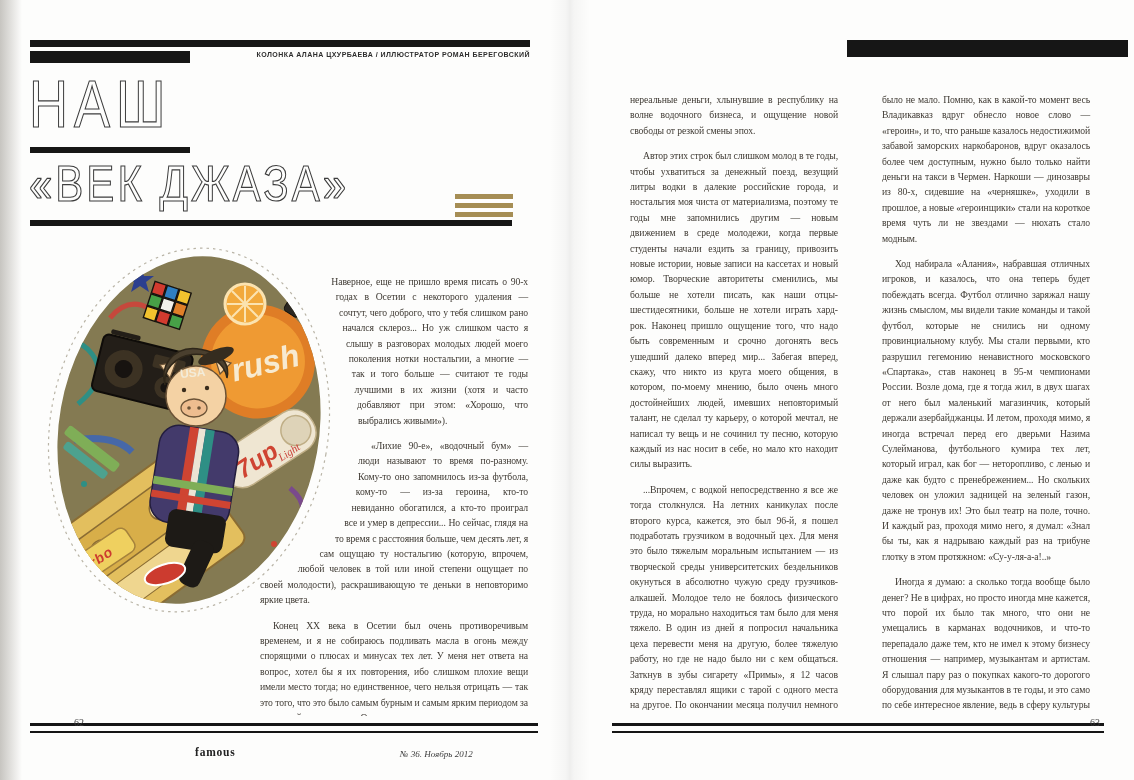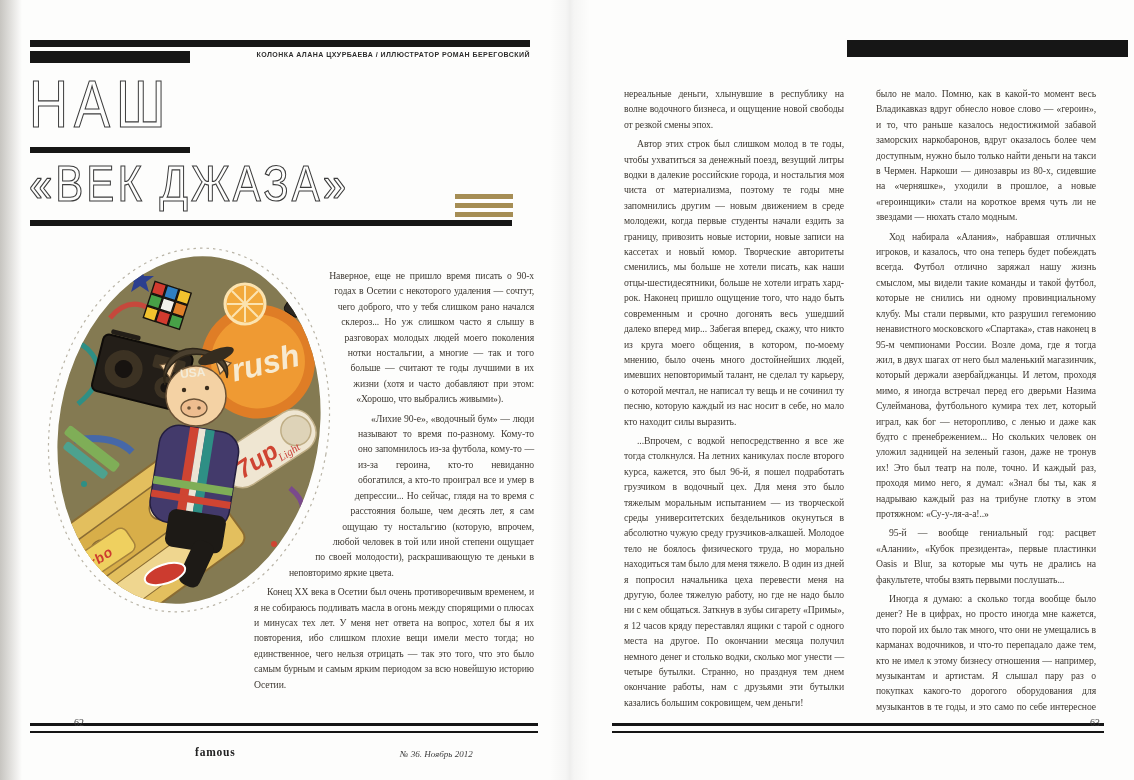--- a/index.html
+++ b/index.html
@@ -29,21 +29,21 @@
   .title-line1 { left:29px; top:66px; font-size:54px; letter-spacing:6px; transform:scaleY(1.22); }
   .title-line2 { left:29px; top:155px; font-size:42px; letter-spacing:3px; transform:scaleY(1.2); }
   .rule-mid  { left:30px; top:147px; width:160px; height:6px; }
   .rule-long { left:30px; top:220px; width:482px; height:6px; }
   .gold-lines { position:absolute; left:455px; top:194px; width:58px; height:23px;
                 background:repeating-linear-gradient(180deg, #a68e55 0 5px, #ffffff 5px 9px); }
 
   
   .col { position:absolute; text-align:justify; font-size:9.7px; line-height:15.4px;
          letter-spacing:-.1px; color:#3f3a33; overflow:hidden; }
-  .col p { margin:4px; text-indent:13px; }
+  .col p { margin:10px; text-indent:13px; }
   .col p.noindent { text-indent:0; }
   .col-left  { left:250px; top:264px; width:288px; height:452px; }
   .col-mid   { left:620px; top:82px;  width:228px; height:634px; }
   .col-right { left:872px; top:82px;  width:228px; height:634px; }
   .oval-spacer { float:left; width:108px; height:310px; shape-margin:6px;
      shape-outside:polygon(0 0, 66px 0, 78px 34px, 90px 88px, 100px 142px, 105px 178px,
        103px 208px, 94px 240px, 77px 268px, 50px 290px, 14px 304px, 0 310px); }
 
   .illustration { position:absolute; left:44px; top:244px; width:290px; height:372px; }
 
@@ -207,21 +207,20 @@
   <div class="col col-mid">
     <p class="noindent">нереальные деньги, хлынувшие в республику на волне водочного бизнеса, и ощущение новой свободы от резкой смены эпох.</p>
     <p>Автор этих строк был слишком молод в те годы, чтобы ухватиться за денежный поезд, везущий литры водки в далекие российские города, и ностальгия моя чиста от материализма, поэтому те годы мне запомнились другим — новым движением в среде молодежи, когда первые студенты начали ездить за границу, привозить новые истории, новые записи на кассетах и новый юмор. Творческие авторитеты сменились, мы больше не хотели писать, как наши отцы-шестидесятники, больше не хотели играть хард-рок. Наконец пришло ощущение того, что надо быть современным и срочно догонять весь ушедший далеко вперед мир... Забегая вперед, скажу, что никто из круга моего общения, в котором, по-моему мнению, было очень много достойнейших людей, имевших неповторимый талант, не сделал ту карьеру, о которой мечтал, не написал ту вещь и не сочинил ту песню, которую каждый из нас носит в себе, но мало кто находит силы выразить.</p>
     <p>...Впрочем, с водкой непосредственно я все же тогда столкнулся. На летних каникулах после второго курса, кажется, это был 96-й, я пошел подработать грузчиком в водочный цех. Для меня это было тяжелым моральным испытанием — из творческой среды университетских бездельников окунуться в абсолютно чужую среду грузчиков-алкашей. Молодое тело не боялось физического труда, но морально находиться там было для меня тяжело. В один из дней я попросил начальника цеха перевести меня на другую, более тяжелую работу, но где не надо было ни с кем общаться. Заткнув в зубы сигарету «Примы», я 12 часов кряду переставлял ящики с тарой с одного места на другое. По окончании месяца получил немного денег и столько водки, сколько мог унести — четыре бутылки. Странно, но празднуя тем днем окончание работы, нам с друзьями эти бутылки казались большим сокровищем, чем деньги!</p>
     <p>Применимо к Осетии тех лет известную формулу «секс, наркотики и рок-н-ролл» можно было бы переписать как «футбол, водка, рок-н-ролл» — всего этого было в достатке. Хотя секса и наркотиков тогда тоже</p>
   </div>
 
   <div class="col col-right">
     <p class="noindent">было не мало. Помню, как в какой-то момент весь Владикавказ вдруг обнесло новое слово — «героин», и то, что раньше казалось недостижимой забавой заморских наркобаронов, вдруг оказалось более чем доступным, нужно было только найти деньги на такси в Чермен. Наркоши — динозавры из 80-х, сидевшие на «черняшке», уходили в прошлое, а новые «героинщики» стали на короткое время чуть ли не звездами — нюхать стало модным.</p>
     <p>Ход набирала «Алания», набравшая отличных игроков, и казалось, что она теперь будет побеждать всегда. Футбол отлично заряжал нашу жизнь смыслом, мы видели такие команды и такой футбол, которые не снились ни одному провинциальному клубу. Мы стали первыми, кто разрушил гегемонию ненавистного московского «Спартака», став наконец в 95-м чемпионами России. Возле дома, где я тогда жил, в двух шагах от него был маленький магазинчик, который держали азербайджанцы. И летом, проходя мимо, я иногда встречал перед его дверьми Назима Сулейманова, футбольного кумира тех лет, который играл, как бог — неторопливо, с ленью и даже как будто с пренебрежением... Но скольких человек он уложил задницей на зеленый газон, даже не тронув их! Это был театр на поле, точно. И каждый раз, проходя мимо него, я думал: «Знал бы ты, как я надрываю каждый раз на трибуне глотку в этом протяжном: «Су-у-ля-а-а!..»</p>
-    <p>95-й — вообще гениальный год: расцвет «Алании», «Кубок президента», первые пластинки Oasis и Blur, за которые мы чуть не дрались на факультете, чтобы взять первыми послушать...</p>
     <p>Иногда я думаю: а сколько тогда вообще было денег? Не в цифрах, но просто иногда мне кажется, что порой их было так много, что они не умещались в карманах водочников, и что-то перепадало даже тем, кто не имел к этому бизнесу отношения — например, музыкантам и артистам. Я слышал пару раз о покупках какого-то дорогого оборудования для музыкантов в те годы, и это само по себе интересное явление, ведь в сферу культуры деньги просачиваются, пожалуй, в самую последнюю очередь.</p>
 
   </div>
 
   <div class="rule-footer rule-footer-left"></div>
   <div class="rule-footer rule-footer-right"></div>
   <div class="pg pg-left">62</div>
   <div class="logo">famous</div>
   <div class="issue">№ 36. Ноябрь 2012</div>
   <div class="pg pg-right">63</div>

